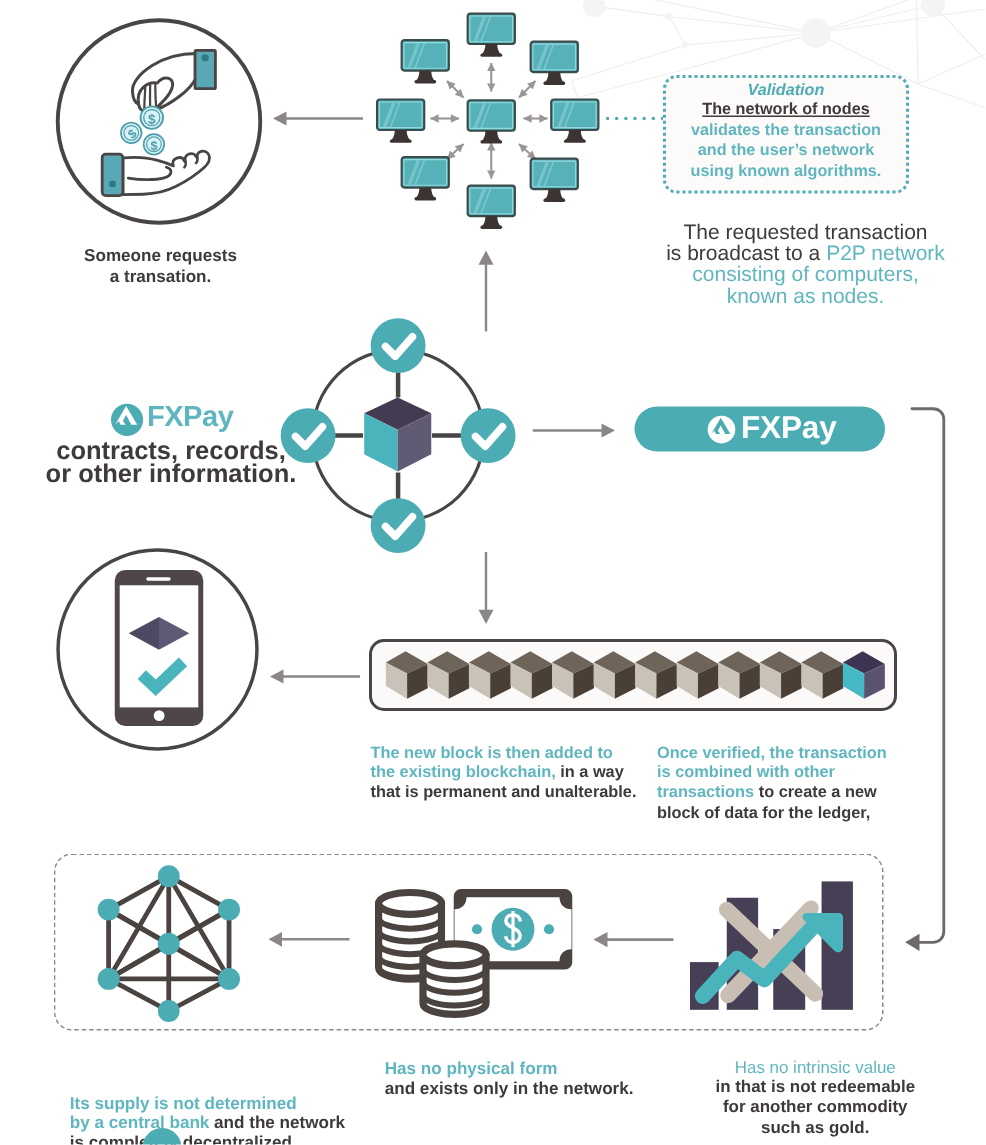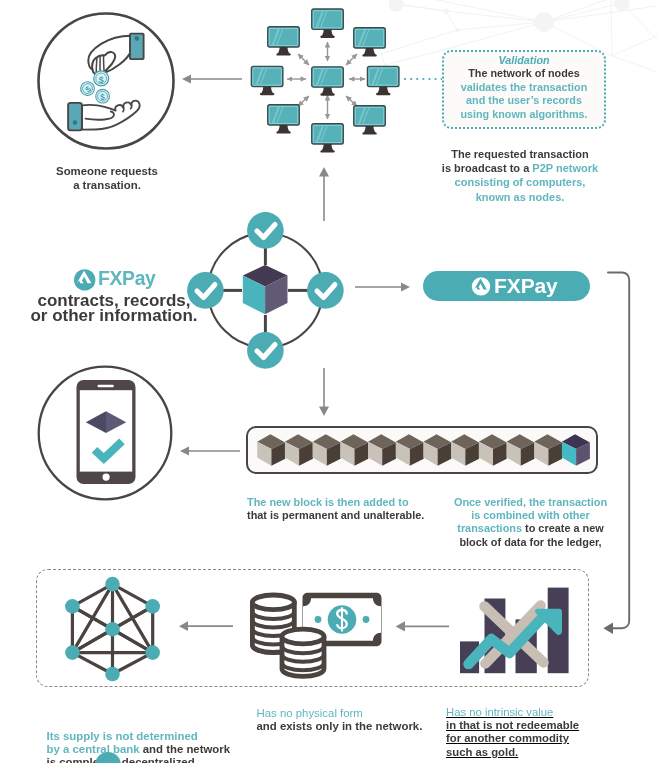--- a/index.html
+++ b/index.html
@@ -146,27 +146,27 @@
     <use href="#monitor" x="109" y="105" width="33" height="30"></use>
   </svg>
 
   <svg class="abs" style="left:404px;top:72px" width="45" height="14">
     <path d="M1,7 L42,7" stroke="#4CACB4" stroke-width="2.2" stroke-linecap="round" stroke-dasharray="0.1 6" fill="none"></path>
   </svg>
 
   <div class="abs" style="left:442px;top:50px;width:164px;height:79px;border:2.6px dotted #4CACB4;border-radius:9px;box-sizing:border-box;background:#FDFBF9;"></div>
   <div class="txt" style="left:442px;top:53.5px;width:164px;font-size:10.8px;font-weight:bold;line-height:13.6px;">
     <div style="color:#4CACB4;font-style:italic;">Validation</div>
-    <div style="color:#3F3A3A;">The network of nodes</div>
+    <div style="color:#3F3A3A;text-decoration:underline;">The network of nodes</div>
     <div style="color:#5FB6BE;">validates the transaction</div>
-    <div style="color:#5FB6BE;">and the user’s records</div>
+    <div style="color:#5FB6BE;">and the user’s network</div>
     <div style="color:#5FB6BE;">using known algorithms.</div>
   </div>
 
-  <div class="txt" style="left:424px;top:147px;width:192px;font-size:11px;font-weight:bold;line-height:14.2px;">
+  <div class="txt" style="left:441px;top:147px;width:192px;font-size:14px;font-weight:normal;line-height:14.2px;">
     <div style="color:#3F3A3A;">The requested transaction</div>
     <div><span style="color:#3F3A3A;">is broadcast to a </span><span style="color:#5FB6BE;">P2P network</span></div>
     <div style="color:#5FB6BE;">consisting of computers,</div>
     <div style="color:#5FB6BE;">known as nodes.</div>
   </div>
 
   <svg class="abs" style="left:180px;top:68px" width="64" height="22">
     <path d="M62,11 L9,11" stroke="#8C8787" stroke-width="1.6" fill="none"></path>
     <path d="M2,11 L11,6.4 L11,15.6 Z" fill="#8C8787"></path>
   </svg>
@@ -224,23 +224,24 @@
     <path d="M2,11 L11,6.4 L11,15.6 Z" fill="#8C8787"></path>
   </svg>
 
   <svg class="abs" style="left:313px;top:368px" width="22" height="50">
     <path d="M11,0 L11,40" stroke="#8C8787" stroke-width="1.6" fill="none"></path>
     <path d="M11,48 L16,38.5 L6,38.5 Z" fill="#8C8787"></path>
   </svg>
 
   <div class="abs txt" style="left:247px;top:496px;width:195px;text-align:left;font-size:10.9px;font-weight:bold;line-height:13.2px;">
     <div style="color:#5FB6BE;">The new block is then added to</div>
+    <div><span style="color:#5FB6BE;">the existing blockchain, </span><span style="color:#3F3A3A;">in a way</span></div>
     <div style="color:#3F3A3A;">that is permanent and unalterable.</div>
   </div>
-  <div class="abs txt" style="left:438px;top:496px;width:185px;text-align:center;font-size:10.9px;font-weight:bold;line-height:13.2px;">
+  <div class="abs txt" style="left:438px;top:496px;width:185px;text-align:left;font-size:10.9px;font-weight:bold;line-height:13.2px;">
     <div style="color:#5FB6BE;">Once verified, the transaction</div>
     <div style="color:#5FB6BE;">is combined with other</div>
     <div><span style="color:#5FB6BE;">transactions</span><span style="color:#3F3A3A;"> to create a new</span></div>
     <div style="color:#3F3A3A;">block of data for the ledger,</div>
   </div>
 
 
   <div class="abs" style="left:36px;top:569px;width:553px;height:118px;border:1.6px dashed #8C8787;border-radius:12px;box-sizing:border-box;"></div>
 
   <svg class="abs" style="left:60px;top:575px" width="106" height="108">
@@ -329,24 +330,24 @@
     <path d="M57,9.4 L11,9.4" stroke="#8C8787" stroke-width="1.7" fill="none"></path>
     <path d="M3.6,9.4 L13,4.3 L13,14.5 Z" fill="#8C8787"></path>
   </svg>
 
   <div class="abs" style="left:46.5px;top:730px;width:205px;text-align:left;font-size:11.4px;line-height:12.8px;">
     <div style="color:#5FB6BE;font-weight:bold;">Its supply is not determined</div>
     <div><span style="color:#5FB6BE;font-weight:bold;">by a central bank</span><span style="color:#3F3A3A;font-weight:bold;"> and the network</span></div>
     <div style="color:#3F3A3A;font-weight:bold;">is completely decentralized.</div>
   </div>
   <div class="abs" style="left:256.5px;top:706.5px;width:205px;text-align:left;font-size:11.4px;line-height:13px;">
-    <div style="color:#5FB6BE;font-weight:normal;">Has no physical form</div>
+    <div style="color:#5FB6BE;font-weight:bold;">Has no physical form</div>
     <div style="color:#3F3A3A;font-weight:bold;">and exists only in the network.</div>
   </div>
-  <div class="abs" style="left:446px;top:705.5px;width:195px;text-align:left;font-size:11.3px;line-height:13.4px;text-decoration:underline;">
+  <div class="abs" style="left:446px;top:705.5px;width:195px;text-align:center;font-size:11.3px;line-height:13.4px;">
     <div style="color:#5FB6BE;font-weight:normal;">Has no intrinsic value</div>
     <div style="color:#3F3A3A;font-weight:bold;">in that is not redeemable</div>
     <div style="color:#3F3A3A;font-weight:bold;">for another commodity</div>
     <div style="color:#3F3A3A;font-weight:bold;">such as gold.</div>
   </div>
 
   <div class="abs" style="left:95px;top:752px;width:26px;height:26px;border-radius:50%;background:#4CACB4;"></div>
 
   <svg class="abs" style="left:590px;top:265px" width="55" height="375">
     <path d="M18,7.5 L32,7.5 C36.2,7.5 39.2,10.5 39.2,14.7 L39.2,356 C39.2,360.2 36.2,363.2 32,363.2 L21,363.2" stroke="#6E6A6A" stroke-width="1.9" fill="none" stroke-linecap="round"></path>

